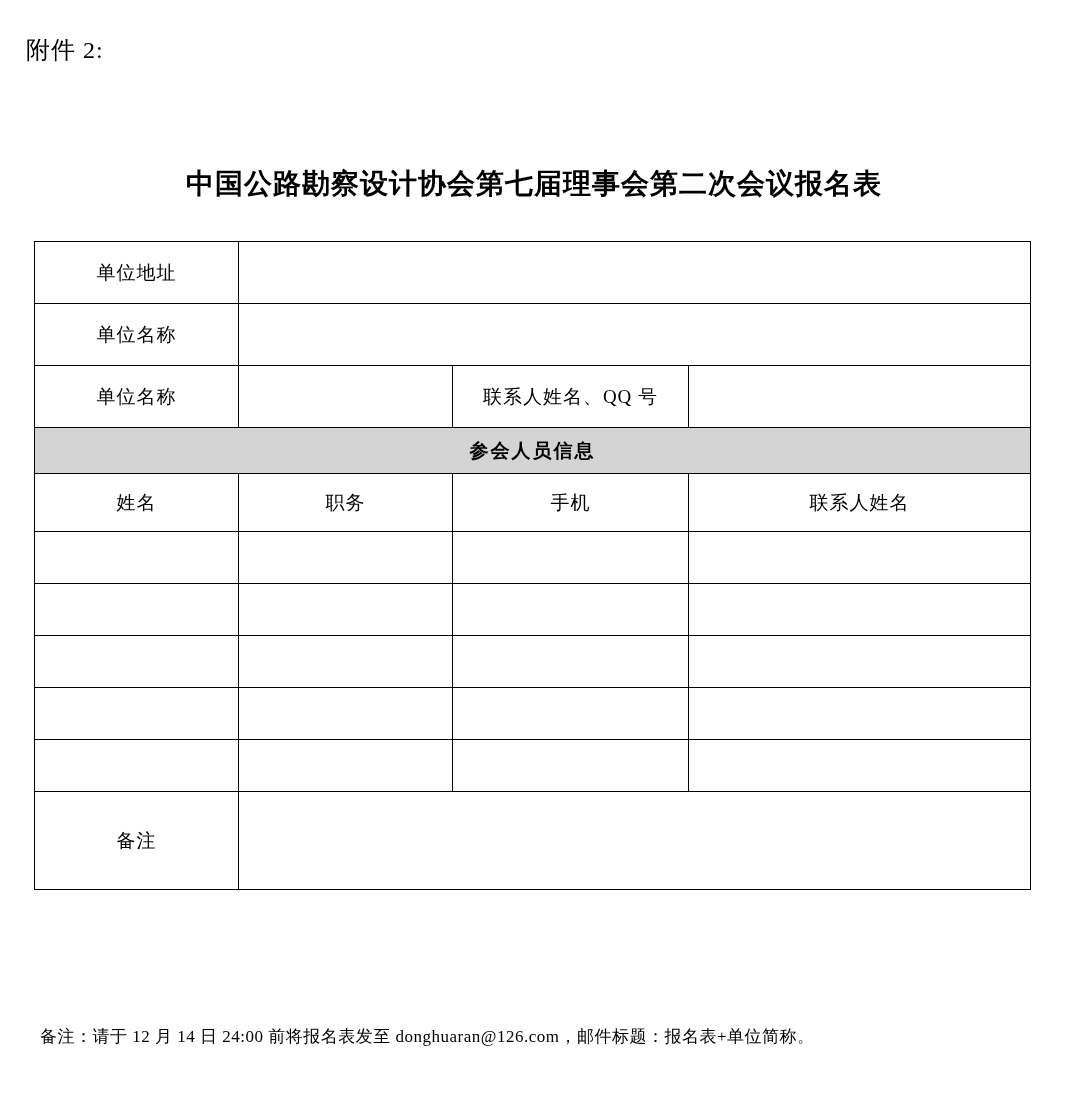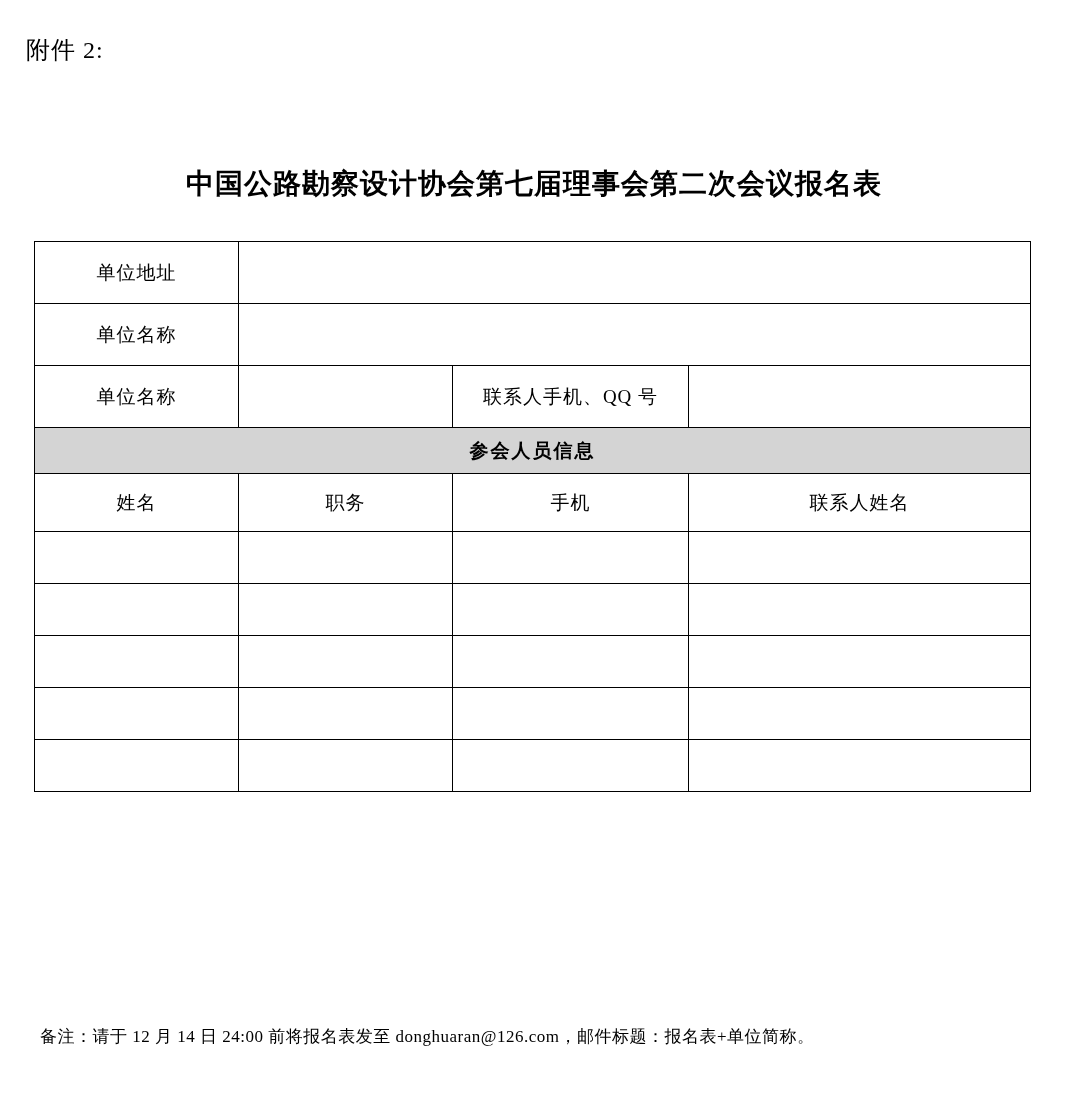--- a/index.html
+++ b/index.html
@@ -108,21 +108,21 @@
         <td class="label-cell">单位地址</td>
         <td colspan="3"></td>
       </tr>
       <tr class="row-h-info">
         <td class="label-cell">单位名称</td>
         <td colspan="3"></td>
       </tr>
       <tr class="row-h-info">
         <td class="label-cell">单位名称</td>
         <td></td>
-        <td class="label-cell">联系人手机、QQ 号</td>
+        <td class="label-cell">联系人姓名、QQ 号</td>
         <td></td>
       </tr>
       <tr class="row-h-section">
         <td class="section-bar" colspan="4">参会人员信息</td>
       </tr>
       <tr class="row-h-header">
         <td class="col-header">姓名</td>
         <td class="col-header">职务</td>
         <td class="col-header">手机</td>
         <td class="col-header">联系人姓名</td>
@@ -150,18 +150,22 @@
         <td></td>
         <td></td>
         <td></td>
       </tr>
       <tr class="row-h-blank">
         <td></td>
         <td></td>
         <td></td>
         <td></td>
       </tr>
+      <tr class="row-h-remark">
+        <td class="label-cell">备注</td>
+        <td colspan="3"></td>
+      </tr>
     </tbody>
   </table>
 
   <div class="footnote">备注：请于 12 月 14 日 24:00 前将报名表发至 donghuaran@126.com，邮件标题：报名表+单位简称。</div>
 
 </div>
 
 </body></html>

